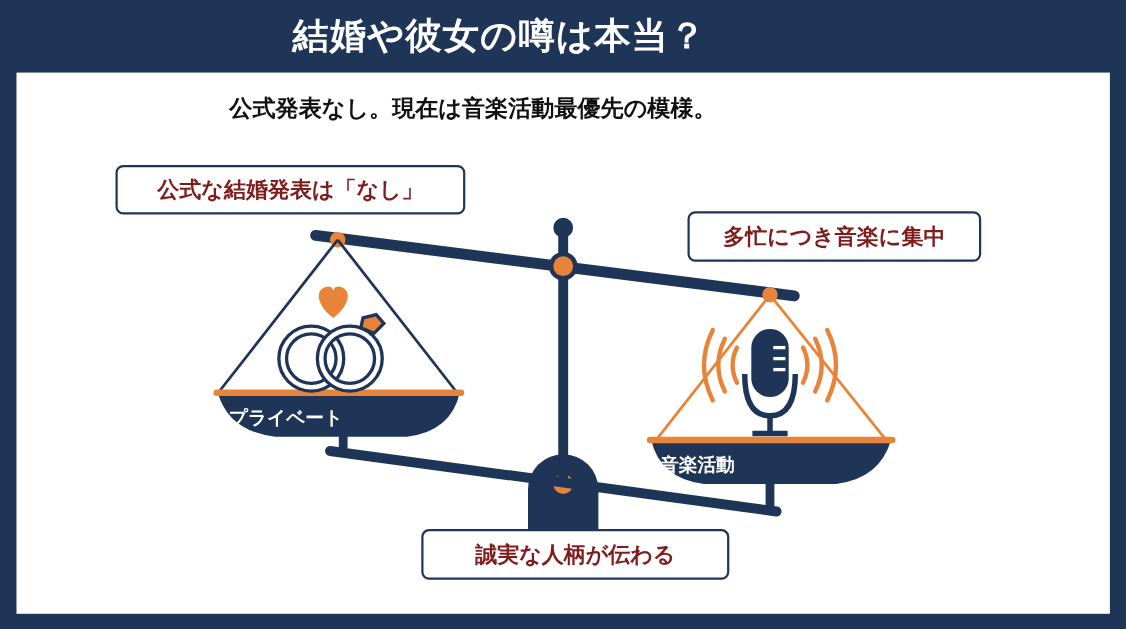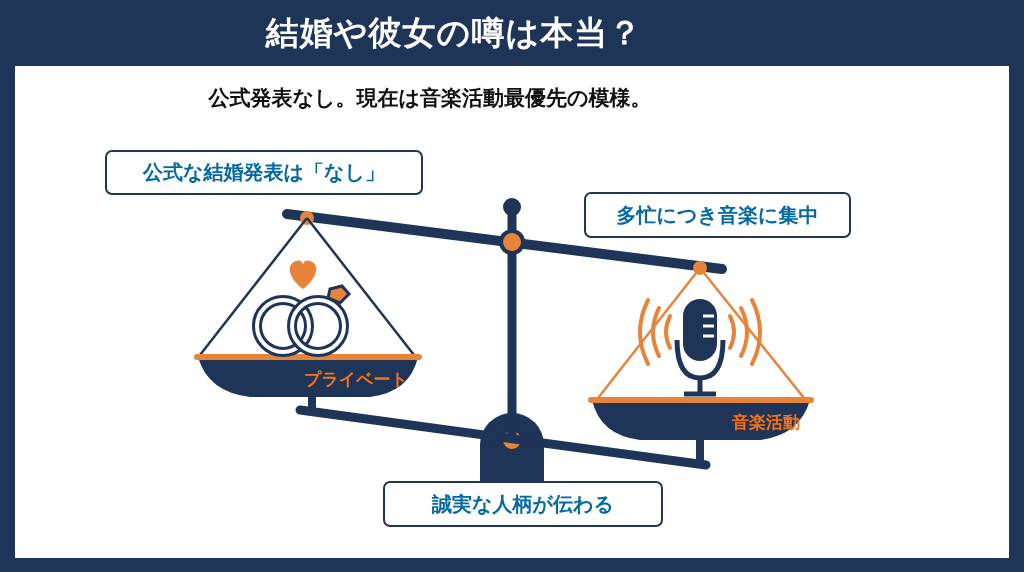--- a/index.html
+++ b/index.html
@@ -19,27 +19,27 @@
       background: #ffffff;
     }
     .subtitle {
       position: absolute; left: 15px; top: 84px; width: 830px; text-align: center;
       font-size: 21px; font-weight: bold; color: #111111;
     }
     svg.scale { position: absolute; left: 0; top: 0; }
     .callout {
       position: absolute; background: #ffffff;
       border: 2.5px solid #1e3557; border-radius: 7px;
-      font-size: 20px; font-weight: bold; color: #0369a1;
+      font-size: 20px; font-weight: bold; color: #7f1d1d;
       display: flex; align-items: center; justify-content: center;
       box-sizing: border-box;
     }
     .pan-label {
-      position: absolute; color: #f97316; font-size: 17px; font-weight: bold;
-      text-align: right;
+      position: absolute; color: #ffffff; font-size: 17px; font-weight: bold;
+      text-align: left;
     }
   </style>
 </head>
 <body>
 
 <div class="title">結婚や彼女の噂は本当？</div>
 
 <div class="panel"></div>
 
 <div class="subtitle">公式発表なし。現在は音楽活動最優先の模様。</div>
@@ -105,14 +105,14 @@
       <path d="M741 308 Q753 332 741 356"></path>
       <path d="M752 300 Q768 332 752 364"></path>
     </g>
   </g>
 </svg>
 
 <div class="pan-label" style="left:208px; top:368px; width:200px;">プライベート</div>
 <div class="pan-label" style="left:600px; top:411px; width:200px;font-family:Liberation Mono, monospace;">音楽活動</div>
 
 <div class="callout" style="left:105px; top:150px; width:318px; height:45px;">公式な結婚発表は「なし」</div>
-<div class="callout" style="left:584px; top:192px; width:267px; height:46px;">多忙につき音楽に集中</div>
+<div class="callout" style="left:625px; top:192px; width:267px; height:46px;">多忙につき音楽に集中</div>
 <div class="callout" style="left:383px; top:481px; width:280px; height:46px;">誠実な人柄が伝わる</div>
 
 </body></html>

